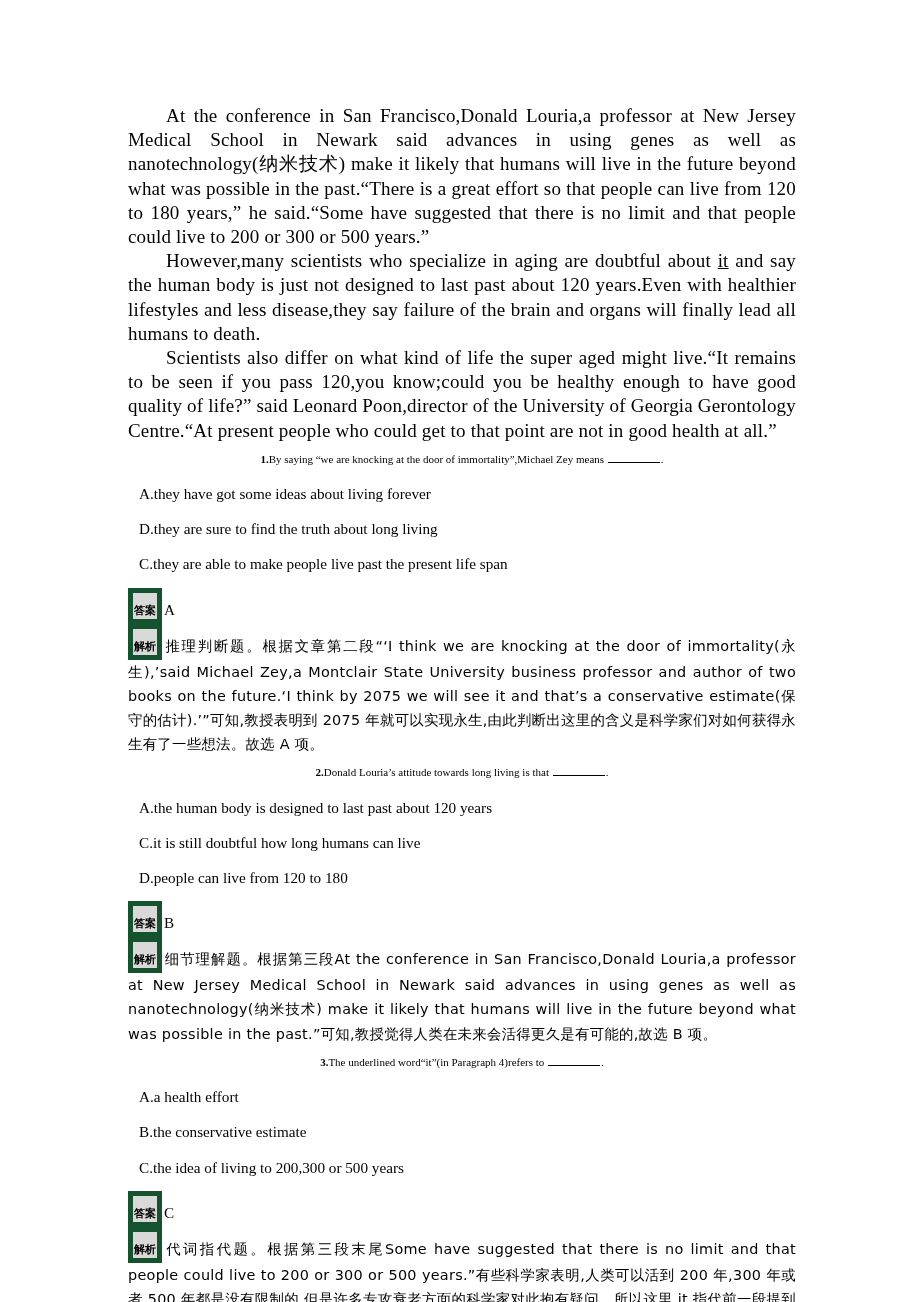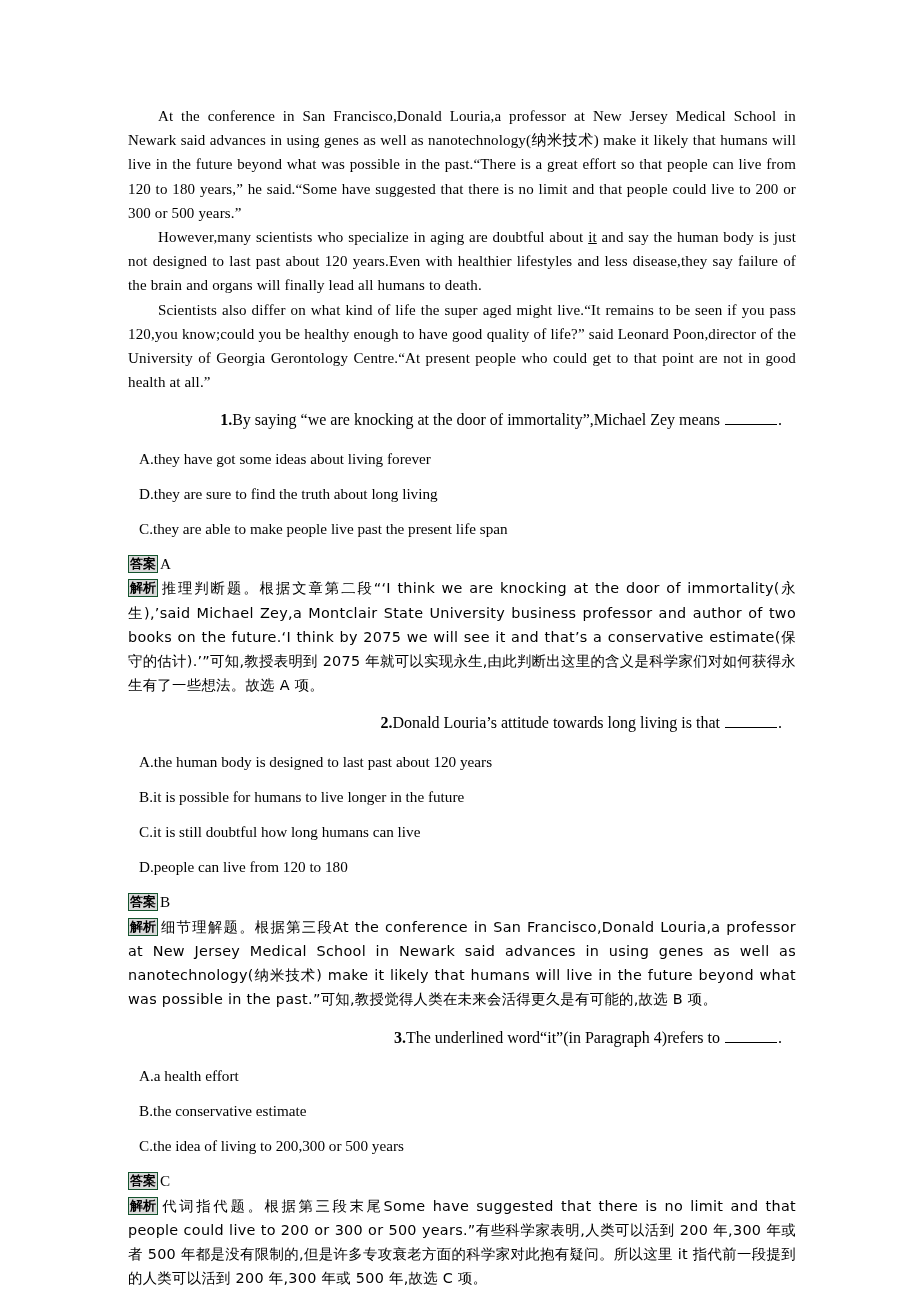--- a/index.html
+++ b/index.html
@@ -21,32 +21,32 @@
     background: #ffffff;
     box-sizing: border-box;
     padding: 104px 125px 0 128px;
   }
   .content {
     width: 668px;
   }
 
   
   .para {
-    font-size: 15px;
+    font-size: 19px;
     line-height: 24.2px;
     text-indent: 2em;
     text-align: justify;
     margin: 0;
     letter-spacing: 0.01em;
   }
   .qstem {
-    font-size: 16px;
+    font-size: 11px;
     line-height: 24.2px;
-    margin: 14px;
-    text-align: right;
+    margin: 4px;
+    text-align: center;
   }
   .qstem .qnum {
     font-weight: bold;
   }
   .option {
     font-size: 15.2px;
     line-height: 24.2px;
     margin: 11px;
     text-align: left;
   }
@@ -66,26 +66,26 @@
 
   
   .ansline, .expline {
     font-size: 15.2px;
     line-height: 24.2px;
     margin: 0;
     text-align: justify;
   }
   .tagbox {
     display: inline-block;
-    border: 1px solid #14532d;
+    border: 5px solid #14532d;
     background: #d9d9d9;
     font-family: "DejaVu Sans", sans-serif;
-    font-size: 13px;
+    font-size: 11px;
     line-height: 15px;
-    padding: 0 1px 1px 1px;
+    padding: 10px 1px 1px 1px;
     margin-right: 2px;
     vertical-align: 1px;
     font-weight: 600;
     letter-spacing: 0;
   }
   .ansval {
     font-size: 15.2px;
   }
   .cn {
     font-family: "DejaVu Sans", sans-serif;
@@ -110,21 +110,20 @@
 
     <p class="qstem"><span class="qnum">1.</span><span>By saying “we are knocking at the door of immortality”,Michael Zey means </span><span class="blank"></span><span>.</span></p>
     <p class="option">A.they have got some ideas about living forever</p>
     <p class="option">D.they are sure to find the truth about long living</p>
     <p class="option">C.they are able to make people live past the present life span</p>
     <p class="ansline"><span class="tagbox">答案</span><span class="ansval">A</span></p>
     <p class="expline"><span class="tagbox">解析</span><span class="cn">推理判断题。根据文章第二段“‘I think we are knocking at the door of immortality(永生),’said Michael Zey,a Montclair State University business professor and author of two books on the future.‘I think by 2075 we will see it and that’s a conservative estimate(保守的估计).’”可知,教授表明到 2075 年就可以实现永生,由此判断出这里的含义是科学家们对如何获得永生有了一些想法。故选 A 项。</span></p>
 
     <p class="qstem"><span class="qnum">2.</span><span>Donald Louria’s attitude towards long living is that </span><span class="blank"></span><span>.</span></p>
     <p class="option">A.the human body is designed to last past about 120 years</p>
-    <p class="option">B.it is possible for humans to live longer in the future</p>
     <p class="option">C.it is still doubtful how long humans can live</p>
     <p class="option">D.people can live from 120 to 180</p>
     <p class="ansline"><span class="tagbox">答案</span><span class="ansval">B</span></p>
     <p class="expline"><span class="tagbox">解析</span><span class="cn">细节理解题。根据第三段At the conference in San Francisco,Donald Louria,a professor at New Jersey Medical School in Newark said advances in using genes as well as nanotechnology(纳米技术) make it likely that humans will live in the future beyond what was possible in the past.”可知,教授觉得人类在未来会活得更久是有可能的,故选 B 项。</span></p>
 
     <p class="qstem"><span class="qnum">3.</span><span>The underlined word“it”(in Paragraph 4)refers to </span><span class="blank"></span><span>.</span></p>
     <p class="option">A.a health effort</p>
     <p class="option">B.the conservative estimate</p>
     <p class="option">C.the idea of living to 200,300 or 500 years</p>
     <p class="ansline"><span class="tagbox">答案</span><span class="ansval">C</span></p>

